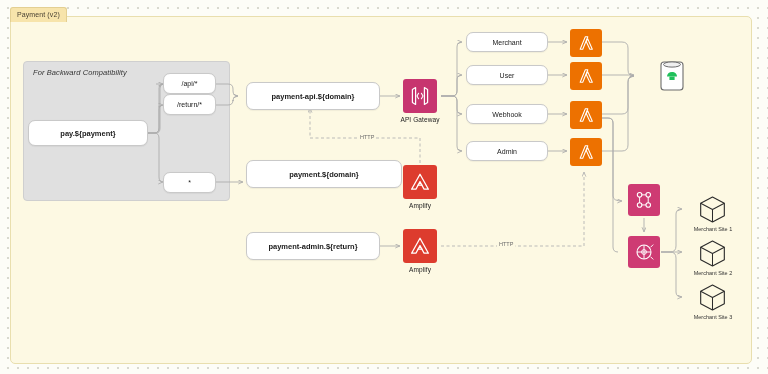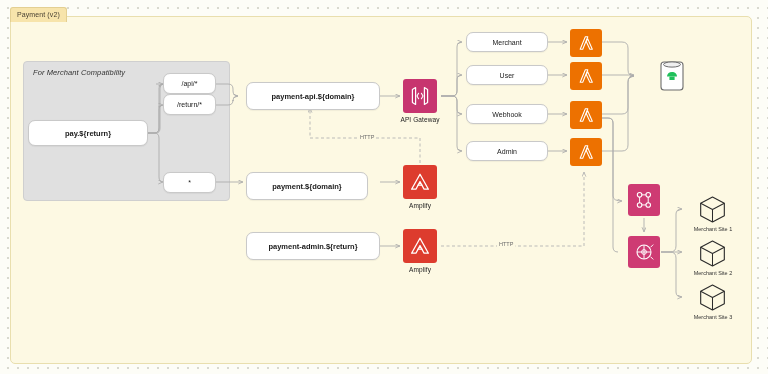--- a/index.html
+++ b/index.html
@@ -119,21 +119,21 @@
 </style>
 </head>
 <body>
 
 <div id="canvas">
 
   <div id="group-panel"></div>
   <div id="group-tab">Payment (v2)</div>
 
   <div id="bc-group"></div>
-  <div id="bc-title">For Merchant Compatibility</div>
+  <div id="bc-title">For Backward Compatibility</div>
 
   <svg id="wires">
     <defs>
       <marker id="ah" markerWidth="6" markerHeight="6" refX="5.2" refY="2.2" orient="auto">
         <path d="M0,0 L5,2.2 L0,4.4" fill="none" stroke="#a9a9a9" stroke-width="0.9"></path>
       </marker>
       <marker id="ahd" markerWidth="6" markerHeight="6" refX="5.2" refY="2.2" orient="auto">
         <path d="M0,0 L5,2.2 L0,4.4" fill="none" stroke="#b3b3b3" stroke-width="0.9"></path>
       </marker>
     </defs>
@@ -177,37 +177,37 @@
     <path class="w" d="M661,252 L670,252 Q676,252 676,246 L676,214 Q676,209 682,209" marker-end="url(#ah)"></path>
     <path class="w" d="M661,252 L682,252" marker-end="url(#ah)"></path>
     <path class="w" d="M661,252 L670,252 Q676,252 676,258 L676,292 Q676,297 682,297" marker-end="url(#ah)"></path>
 
     <path class="wd" d="M420,163 L420,138 L310,138 L310,108" marker-end="url(#ahd)"></path>
 
     <path class="wd" d="M441,246 L584,246 L584,172" marker-end="url(#ahd)"></path>
   </svg>
 
   <div class="pill big" style="left:28px; top:120px; width:120px; height:26px;">
-    <span>pay.${return}</span>
+    <span>pay.${payment}</span>
   </div>
 
   <div class="pill small" style="left:163px; top:73px; width:53px; height:21px;">
     <span>/api/*</span>
   </div>
   <div class="pill small" style="left:163px; top:94px; width:53px; height:21px;">
     <span>/return/*</span>
   </div>
   <div class="pill small" style="left:163px; top:172px; width:53px; height:21px;">
     <span>*</span>
   </div>
 
   <div class="pill big" style="left:246px; top:82px; width:134px; height:28px;">
     <span>payment-api.${domain}</span>
   </div>
-  <div class="pill big" style="left:246px; top:172px; width:122px; height:28px;">
+  <div class="pill big" style="left:246px; top:160px; width:156px; height:28px;">
     <span>payment.${domain}</span>
   </div>
   <div class="pill big" style="left:246px; top:232px; width:134px; height:28px;">
     <span>payment-admin.${return}</span>
   </div>
 
   <div class="svc" style="left:403px; top:79px; background:#C7356F;">
     <svg width="24" height="24" viewBox="0 0 24 24">
       <path d="M7.6 3.6 L4.4 5.6 V18.4 L7.6 20.4 V3.6 Z" fill="none" stroke="#fff" stroke-width="1.2" stroke-linejoin="round"></path>
       <path d="M16.4 3.6 L19.6 5.6 V18.4 L16.4 20.4 V3.6 Z" fill="none" stroke="#fff" stroke-width="1.2" stroke-linejoin="round"></path>

